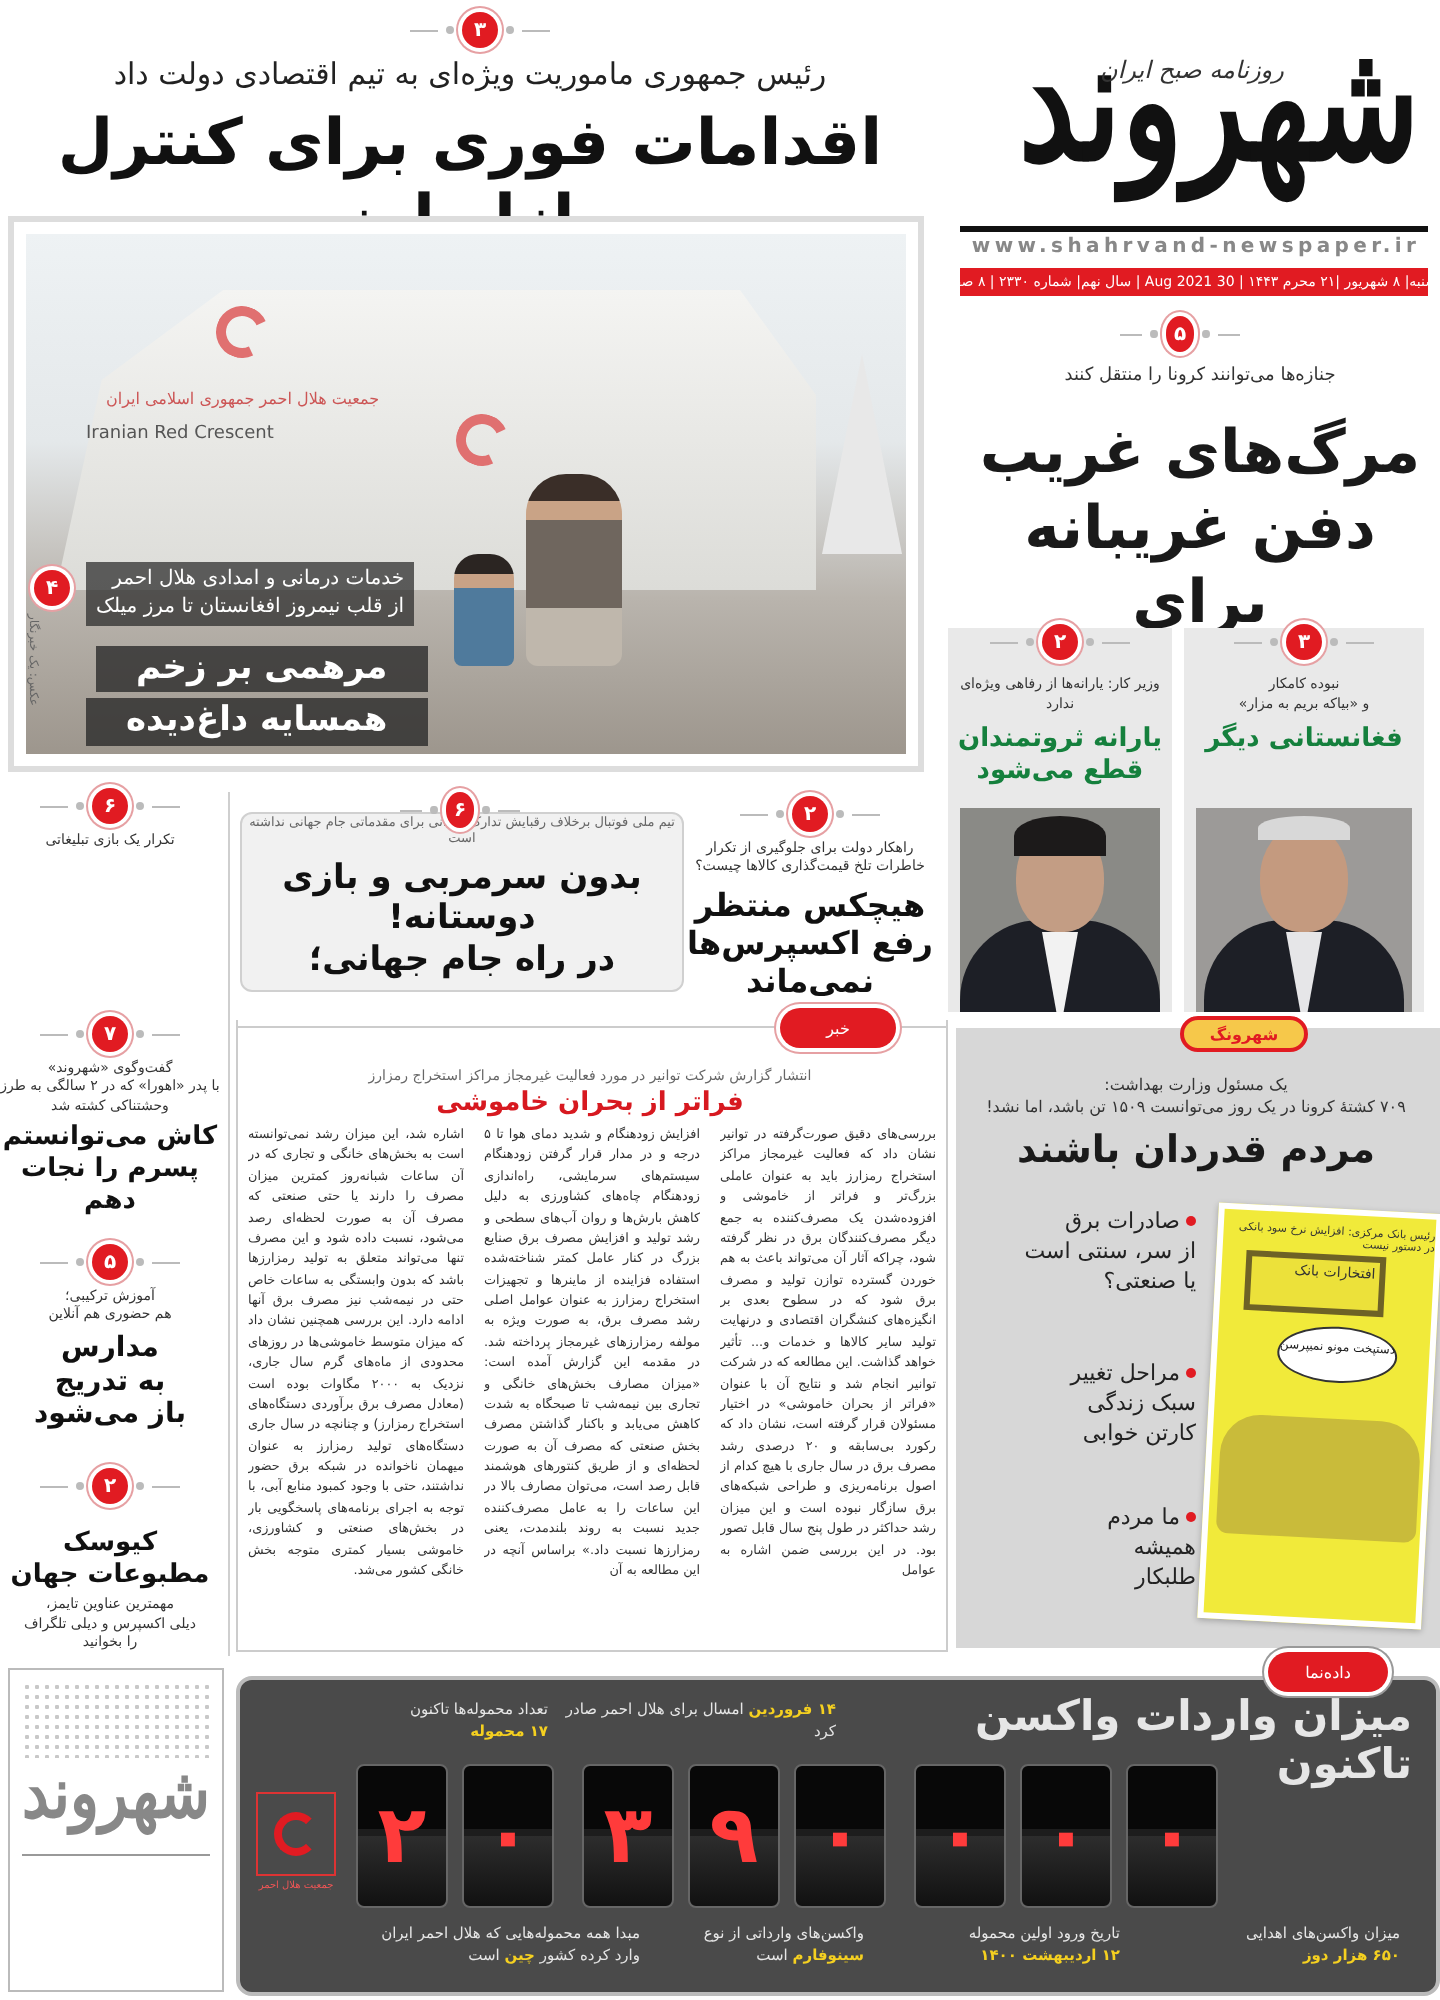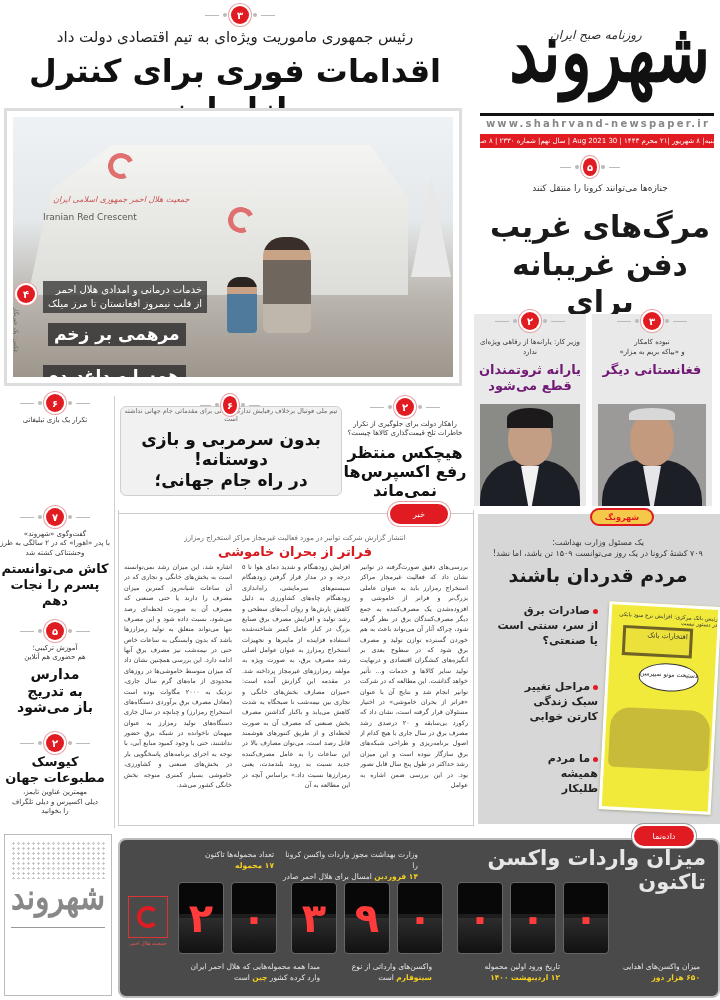--- a/index.html
+++ b/index.html
@@ -24,40 +24,40 @@
   #top-badge{left:190px;top:6px;width:100px}
   #top-kicker{left:0;top:28px;width:470px;font-size:15px;color:#222}
   #top-title{left:0;top:52px;width:470px;font-size:32px;font-weight:900;letter-spacing:-1px;color:#111}
   
   #photo{left:4px;top:108px;width:458px;height:278px;border:3px solid #ddd;background:#fff;padding:6px;overflow:hidden}
   #photo .pic{position:relative;width:100%;height:100%;overflow:hidden;background:linear-gradient(180deg,#eef2f4 0%,#e4e8ea 40%,#b9b4ad 70%,#9d968d 100%)}
   .tent{position:absolute;left:15px;top:28px;width:380px;height:150px;background:linear-gradient(180deg,#f4f4f2,#dcdcd8);clip-path:polygon(6% 30%,22% 0,90% 0,100% 35%,100% 100%,0 100%)}
   .tent2{position:absolute;right:2px;top:60px;width:40px;height:100px;background:#e8e8e8;clip-path:polygon(50% 0,100% 100%,0 100%)}
   .crescent{position:absolute;width:26px;height:26px;border-radius:50%;border:5px solid #e07070;border-right-color:transparent;transform:rotate(20deg)}
   .tent-en{position:absolute;left:30px;top:95px;font-size:9px;color:#555;direction:ltr}
-  .tent-fa{position:absolute;left:40px;top:78px;font-size:8px;color:#c55;font-style:italic}
+  .tent-fa{position:absolute;left:40px;top:78px;font-size:8px;color:#c55;}
   .people{position:absolute;left:210px;top:120px;width:110px;height:100px}
   .man{position:absolute;left:40px;top:0;width:48px;height:96px;background:linear-gradient(180deg,#3a2e28 0 14%,#c9a386 14% 24%,#6f665e 24% 70%,#bfb7ac 70%);border-radius:20px 20px 6px 6px}
   .child{position:absolute;left:4px;top:40px;width:30px;height:56px;background:linear-gradient(180deg,#2b2522 0 18%,#c8a286 18% 30%,#4f7a9c 30%);border-radius:12px 12px 4px 4px}
   #photo-badge{position:absolute;right:418px;top:168px}
   #photo-kicker{position:absolute;left:30px;top:164px;background:rgba(40,40,40,.72);color:#fff;font-size:10px;padding:2px 5px;line-height:1.4;text-align:right}
   #photo-title{position:absolute;left:30px;top:206px;color:#fff;font-size:17px;font-weight:bold;line-height:1.25;text-align:right}
-  #photo-title span{display:block;background:rgba(40,40,40,.78);padding:1px 6px;margin-bottom:19px;width:fit-content;margin-left:0}
+  #photo-title span{display:block;background:rgba(40,40,40,.78);padding:1px 20px;margin-bottom:3px;width:fit-content;margin-left:0}
   #photo-credit{position:absolute;left:0;top:190px;font-size:6px;color:#666;writing-mode:vertical-rl}
   
   #r5-badge{left:560px;top:158px;width:60px}
   #r5-kicker{left:484px;top:182px;width:232px;font-size:9px}
   #r5-title{left:484px;top:208px;width:232px;font-size:30px;font-weight:900;line-height:1.25}
   
   .gbox{background:#e9e9e9}
   #box2{left:474px;top:314px;width:112px;height:192px}
   #box3{left:592px;top:314px;width:120px;height:192px}
   .gbox .b{margin-top:-2px}
   .gbox .k{font-size:7px;text-align:center;margin-top:8px;color:#333;line-height:1.4;padding:0 4px}
-  .gbox .t{font-size:13px;text-align:center;color:#701a75;font-weight:bold;margin-top:4px;line-height:1.3}
+  .gbox .t{font-size:13px;text-align:center;color:#15803d;font-weight:bold;margin-top:4px;line-height:1.3}
   .portrait{position:absolute;bottom:0;left:6px;right:6px;height:102px;overflow:hidden}
   .p-head{position:absolute;left:50%;transform:translateX(-50%);top:8px;width:44px;height:54px;border-radius:50% 50% 45% 45%;background:#c39d84}
   .p-hair{position:absolute;left:50%;transform:translateX(-50%);top:4px;width:46px;height:20px;border-radius:50% 50% 0 0;background:#1c1a1a}
   .p-body{position:absolute;left:50%;transform:translateX(-50%);bottom:0;width:100px;height:46px;border-radius:40px 40px 0 0;background:#1d1f26}
   .p-shirt{position:absolute;left:50%;transform:translateX(-50%);bottom:0;width:18px;height:40px;background:#e6e6e8;clip-path:polygon(0 0,100% 0,60% 100%,40% 100%)}
   
   #m2{left:340px;top:398px;width:130px}
   #m2 .k{font-size:7px;margin-top:4px}
   #m2 .t{font-size:16px;margin-top:4px}
   #m6box{left:120px;top:406px;width:222px;height:90px;border:1px solid #d0d0d0;border-radius:6px;background:#f1f1f1}
@@ -74,36 +74,36 @@
   #news-top{left:118px;top:513px;width:356px;height:1px;background:#ccc}
   #news-pill{left:390px;top:504px;width:58px;height:20px;border-radius:10px;background:#e11b22;color:#fff;font-size:8px;display:flex;align-items:center;justify-content:center;box-shadow:0 0 0 2px #fff,0 0 0 3px #e6a0a3}
   #news-kicker{left:120px;top:534px;width:350px;font-size:7px;color:#666}
   #news-title{left:120px;top:544px;width:350px;font-size:13px;font-weight:bold;color:#d71920}
   .col{position:absolute;top:562px;width:108px;height:260px;font-size:6.4px;line-height:1.62;text-align:justify;color:#333;overflow:hidden}
   
   #cartoon-box{left:478px;top:514px;width:242px;height:310px;background:#d7d7d7}
   #cartoon-tag{left:590px;top:508px;width:64px;height:18px;border-radius:9px;background:#f6c84a;border:2px solid #e11b22;color:#e11b22;font-size:8px;font-weight:bold;display:flex;align-items:center;justify-content:center}
   #ct-kicker{left:480px;top:538px;width:236px;font-size:8px}
   #ct-title{left:480px;top:564px;width:236px;font-size:19px;font-weight:900}
-  .bul{position:absolute;left:484px;width:114px;font-size:11px;font-weight:bold;line-height:1.35;color:#222}
+  .bul{position:absolute;left:484px;width:114px;font-size:11px;font-weight:normal;line-height:1.35;color:#222}
   .bul .bd{display:inline-block;width:5px;height:5px;border-radius:50%;background:#e11b22;margin-left:3px;vertical-align:middle}
   #cartoon{left:604px;top:604px;width:112px;height:208px;background:#f1ea3a;transform:rotate(3deg);border:3px solid #fff;box-shadow:0 1px 3px rgba(0,0,0,.25);overflow:hidden}
   #cartoon .frame{position:absolute;left:12px;top:20px;width:70px;height:30px;border:3px solid #6e6226;background:#ece13a;font-size:7px;color:#333;padding:2px}
   #cartoon .bubble{position:absolute;left:30px;top:56px;width:60px;height:28px;background:#fff;border:1px solid #333;border-radius:50%;font-size:6px;text-align:center;padding-top:6px}
   #cartoon .sofa{position:absolute;left:4px;bottom:40px;width:100px;height:60px;background:#c9bb3a;border-radius:20px 20px 6px 6px}
   #cartoon .cap{position:absolute;left:4px;top:6px;font-size:5.5px;color:#333}
   
   #l7{left:0;top:508px;width:110px}
   #l7 .k{font-size:7px;margin-top:4px}
   #l7 .t{font-size:13px;margin-top:3px}
   #l5{left:0;top:622px;width:110px}
   #l5 .k{font-size:7px;margin-top:4px}
   #l5 .t{font-size:14px;margin-top:3px}
   #l2{left:0;top:734px;width:110px}
-  #l2 .t{font-size:13px;margin-top:2px}
+  #l2 .t{font-size:13px;margin-top:12px}
   #l2 .k{font-size:7px;margin-top:3px}
   
   #ad{left:4px;top:834px;width:108px;height:162px;border:1px solid #bbb;background:#fff}
   #ad .dots{position:absolute;left:6px;right:6px;top:6px;height:38px;background-image:radial-gradient(#c8c8c8 1px,transparent 1.2px);background-size:5px 5px}
   #ad .logo{position:absolute;left:0;right:0;top:44px;text-align:center;font-family:"DejaVu Serif",serif;font-size:30px;font-weight:bold;color:#888;transform:scaleY(1.15)}
   #ad .line{position:absolute;left:6px;right:6px;top:92px;height:1px;background:#999}
   #ad .txt{position:absolute;right:6px;left:4px;top:100px;font-size:12px;color:#555;line-height:1.3;text-align:right}
   
   #counter{left:118px;top:838px;width:602px;height:160px;background:#4a4a4a;border-radius:8px;border:2px solid #bbb}
   #counter-tag{left:634px;top:826px;width:60px;height:20px;border-radius:10px;background:#e11b22;color:#fff;font-size:8px;display:flex;align-items:center;justify-content:center;box-shadow:0 0 0 2px #fff,0 0 0 3px #999}
@@ -357,21 +357,20 @@
 <div id="ad" class="abs">
   <div class="dots"></div>
   <div class="logo">شهروند</div>
   <div class="line"></div>
 </div>
 
 <div id="counter" class="abs"></div>
 <div id="counter-tag" class="abs">داده‌نما</div>
 <div id="counter-title" class="abs">میزان واردات واکسن تاکنون</div>
 <div class="cinfo" style="left:278px;top:850px;width:140px">
-  <div>وزارت بهداشت مجوز واردات واکسن کرونا را</div>
   <div><span class="y">۱۴ فروردین</span> <span>امسال برای هلال احمر صادر کرد</span></div>
 </div>
 <div class="cinfo" style="left:180px;top:850px;width:94px">
   <div>تعداد محموله‌ها تاکنون</div>
   <div class="y">۱۷ محموله</div>
 </div>
 <div id="rc-logo" class="abs">
     <div class="c"></div>
   </div>
 <div id="rc-cap" class="abs">جمعیت هلال احمر</div>

